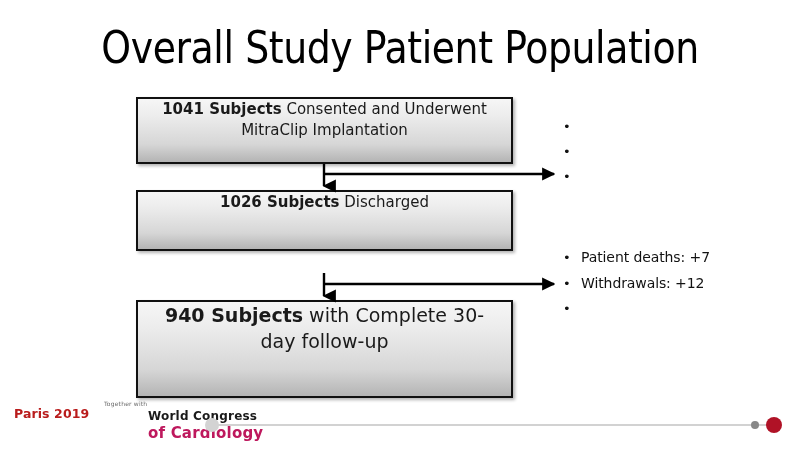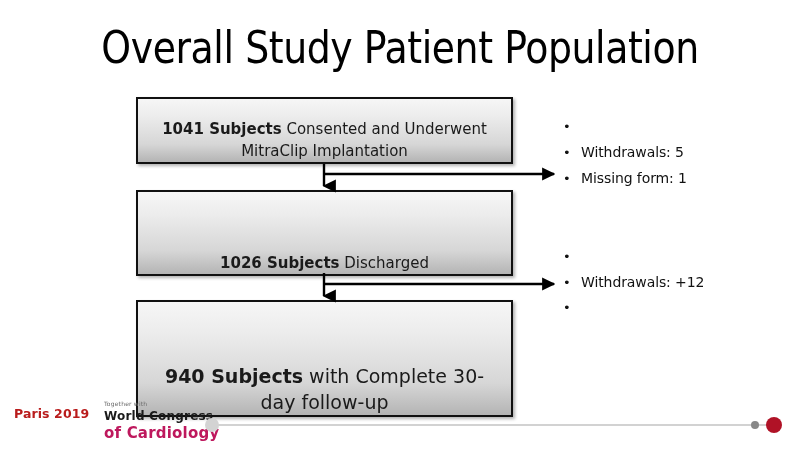--- a/index.html
+++ b/index.html
@@ -36,36 +36,36 @@
   
   .flow-box {
     position: absolute;
     left: 136px;
     width: 377px;
     box-sizing: border-box;
     border: 2px solid #111111;
     background: linear-gradient(to bottom, #f6f6f6 0%, #ececec 28%, #d6d6d6 72%, #b4b4b4 100%);
     box-shadow: 2px 2px 3px rgba(0,0,0,0.30);
     display: flex;
-    align-items: flex-end;
+    align-items: flex-start;
     justify-content: center;
     text-align: center;
     color: #1a1a1a;
   }
   #box-consented {
     top: 97px;
     height: 67px;
   }
   #box-discharged {
     top: 190px;
-    height: 86px;
+    height: 61px;
   }
   #box-followup {
     top: 300px;
-    height: 117px;
+    height: 98px;
   }
   .box-text {
     font-family: "DejaVu Sans", sans-serif;
     font-size: 15px;
     line-height: 1.42;
     padding: 0 14px;
   }
   #box-followup .box-text {
     font-size: 19px;
     line-height: 1.38;
@@ -151,20 +151,21 @@
     color: #6b6b6b;
     letter-spacing: 0.2px;
     margin-bottom: 2px;
   }
   #wcc-name {
     font-size: 12px;
     font-weight: 700;
     color: #1a1a1a;
     letter-spacing: 0.2px;
     line-height: 1.22;
+    margin-left: 44px;
   }
 
   #progress-track {
     position: absolute;
     left: 212px;
     top: 26px;
     width: 560px;
     height: 2px;
     background: #d2d2d2;
   }
@@ -237,31 +238,30 @@
     <path d="M 324 284 L 554 284" stroke="#000000" stroke-width="2.4" fill="none" marker-end="url(#arrow-right)"></path>
   </g>
 </svg>
 
 <div class="bullet-group" id="bullets-discharge">
   <div class="bullet-item">
     <span class="bullet-dot">•</span>
   </div>
   <div class="bullet-item">
     <span class="bullet-dot">•</span>
-    <span class="bullet-label">Withdrawals: 5</span>
-  </div>
-  <div class="bullet-item">
-    <span class="bullet-dot">•</span>
-    <span class="bullet-label">Missing form: 1</span>
+  </div>
+  <div class="bullet-item">
+    <span class="bullet-dot">•</span>
   </div>
 </div>
 
 <div class="bullet-group" id="bullets-followup">
   <div class="bullet-item">
     <span class="bullet-dot">•</span>
+    <span class="bullet-label">Patient deaths: +7</span>
   </div>
   <div class="bullet-item">
     <span class="bullet-dot">•</span>
     <span class="bullet-label">Withdrawals: +12</span>
   </div>
   <div class="bullet-item">
     <span class="bullet-dot">•</span>
   </div>
 </div>
 

